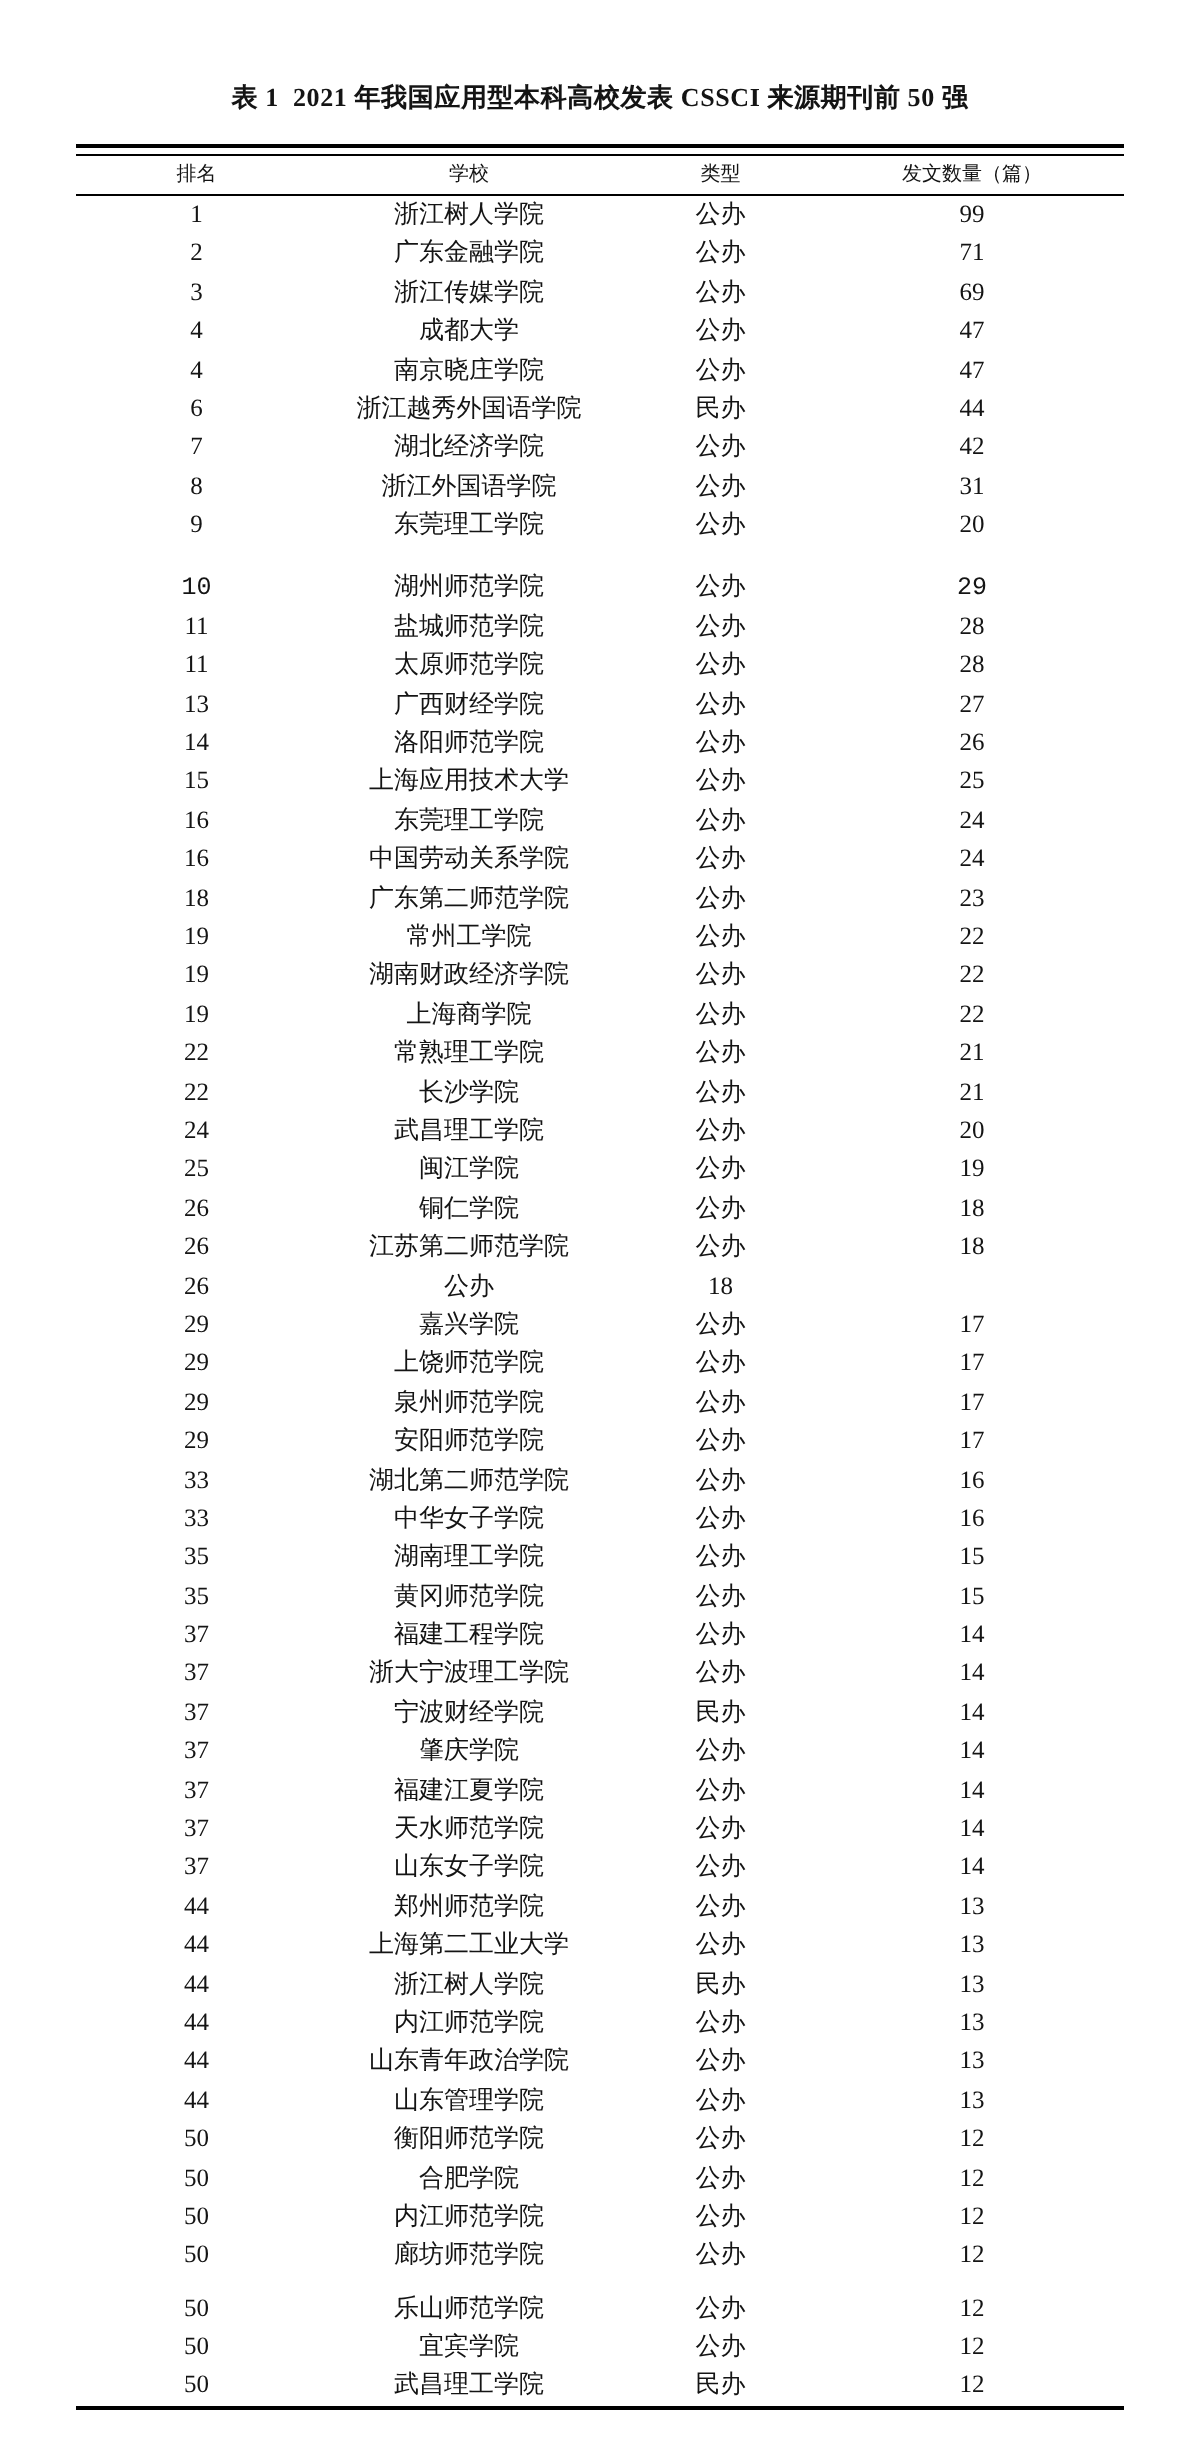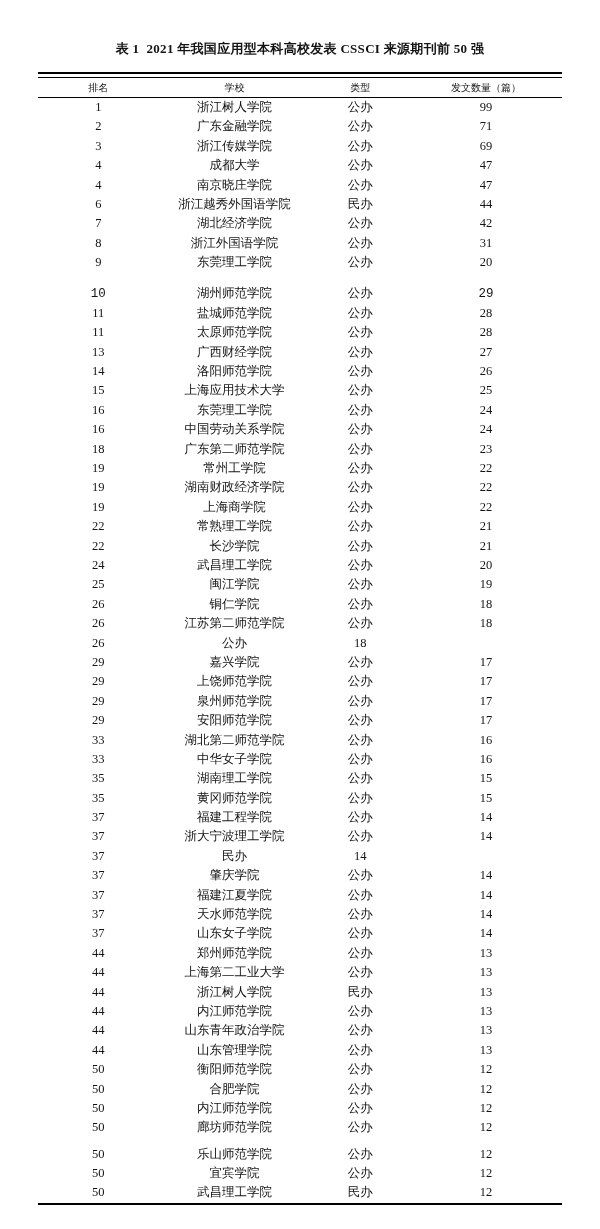--- a/index.html
+++ b/index.html
@@ -310,20 +310,21 @@
           <div class="cell">14</div>
         </div>
         <div class="row body-row">
           <div class="cell">37</div>
           <div class="cell">浙大宁波理工学院</div>
           <div class="cell">公办</div>
           <div class="cell">14</div>
         </div>
         <div class="row body-row">
           <div class="cell">37</div>
+          <div class="cell">宁波财经学院</div>
           <div class="cell">民办</div>
           <div class="cell">14</div>
         </div>
         <div class="row body-row">
           <div class="cell">37</div>
           <div class="cell">肇庆学院</div>
           <div class="cell">公办</div>
           <div class="cell">14</div>
         </div>
         <div class="row body-row">

